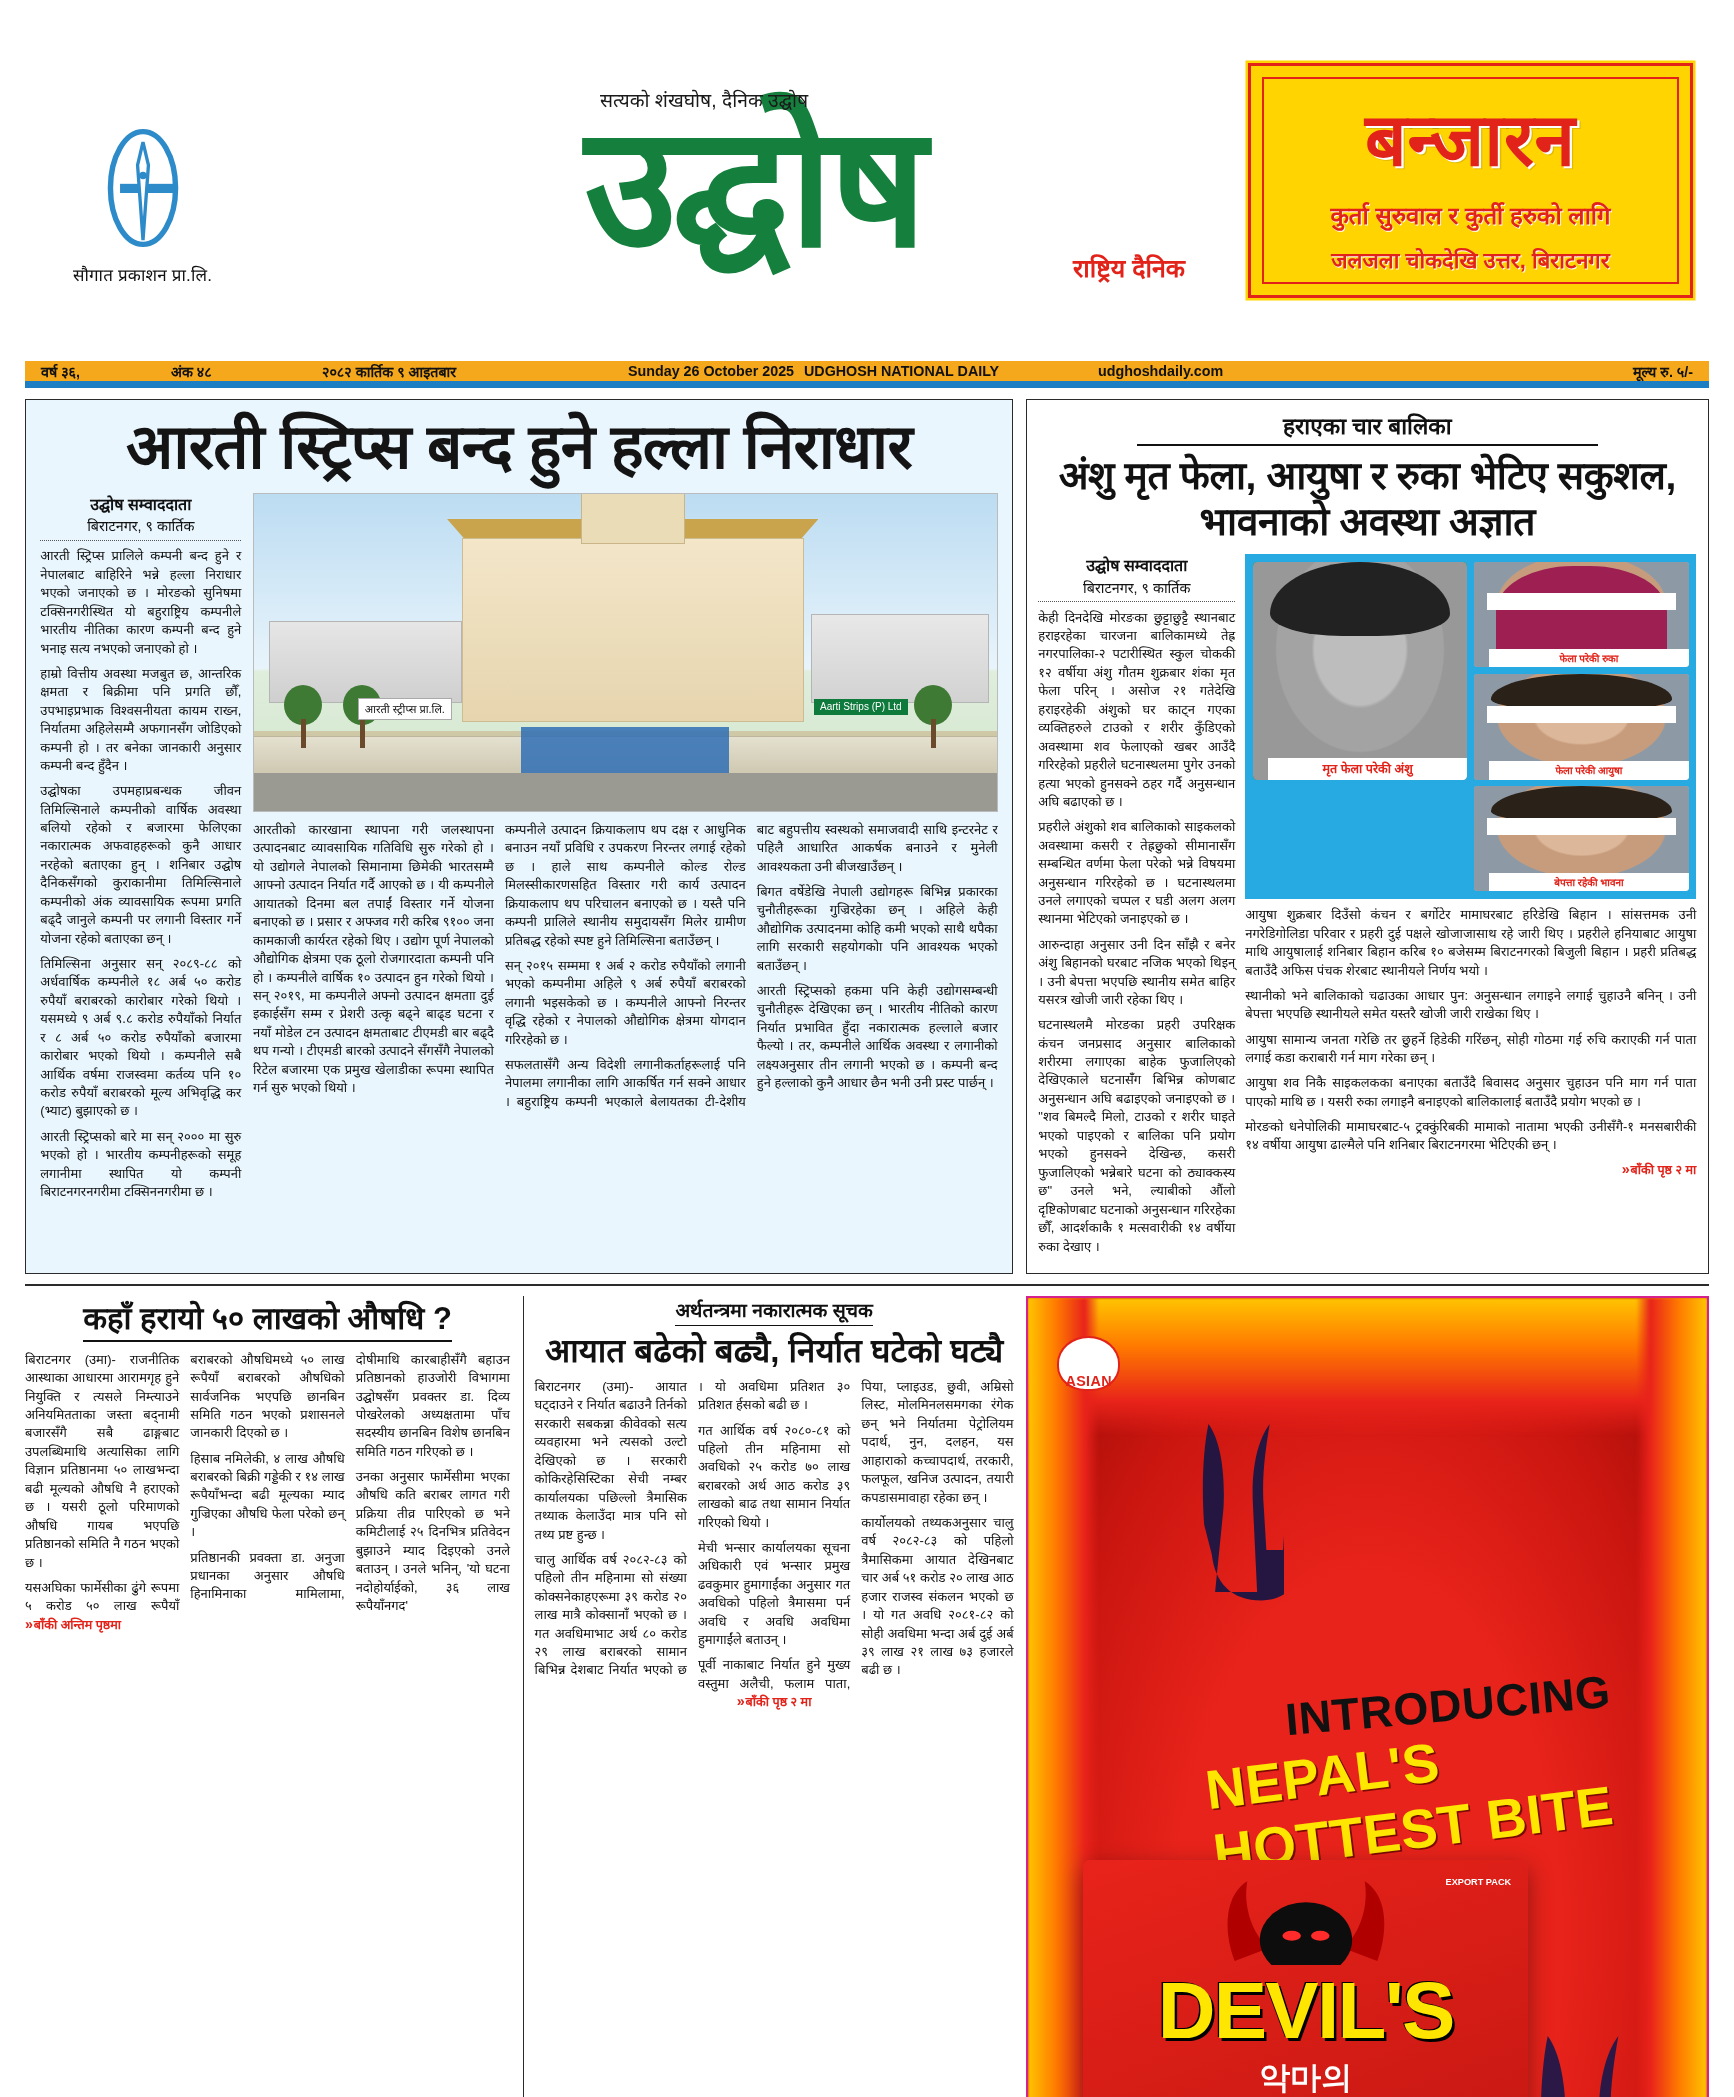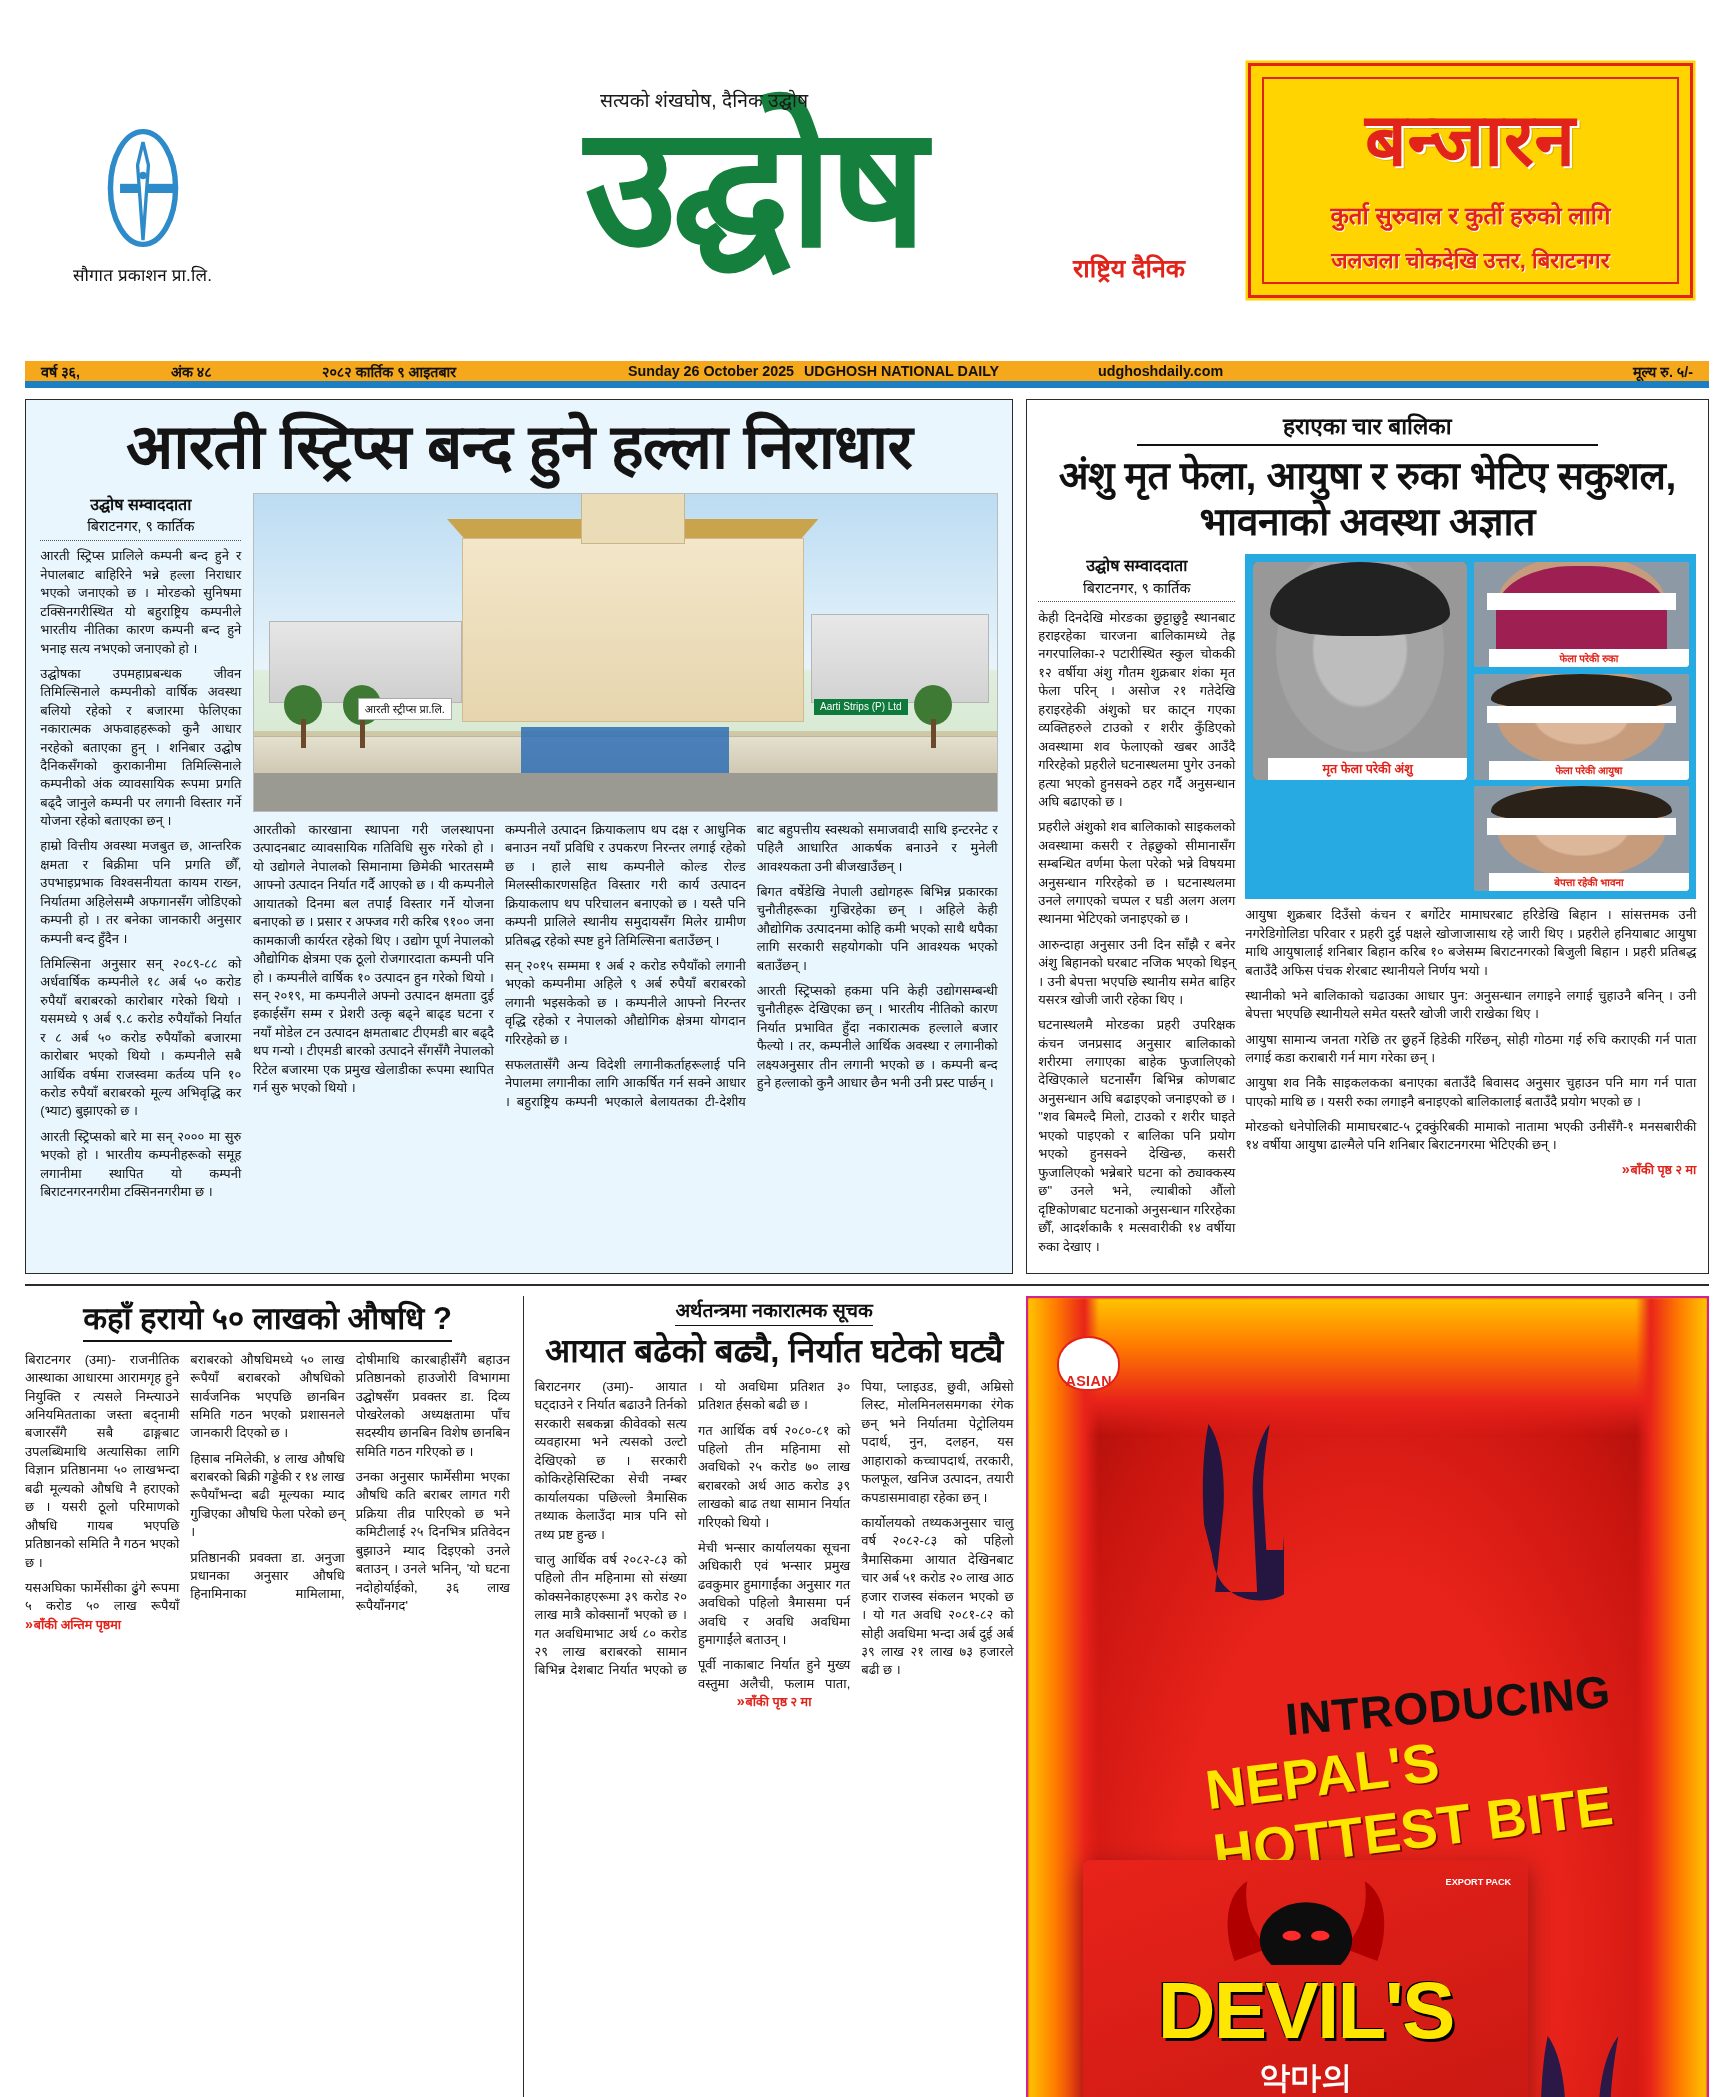--- a/index.html
+++ b/index.html
@@ -193,22 +193,22 @@
 
     <div class="lead-box">
       <div class="lead-head">आरती स्ट्रिप्स बन्द हुने हल्ला निराधार</div>
 
       <div class="lead-body">
         <div>
           <div class="byline">उद्घोष सम्वाददाता</div>
           <div class="byline2">बिराटनगर, ९ कार्तिक</div>
           <div class="dotrule"></div>
           <p class="para">आरती स्ट्रिप्स प्रालिले कम्पनी बन्द हुने र नेपालबाट बाहिरिने भन्ने हल्ला निराधार भएको जनाएको छ । मोरङको सुनिषमा टक्सिनगरीस्थित यो बहुराष्ट्रिय कम्पनीले भारतीय नीतिका कारण कम्पनी बन्द हुने भनाइ सत्य नभएको जनाएको हो ।</p>
+          <p class="para">हाम्रो वित्तीय अवस्था मजबुत छ, आन्तरिक क्षमता र बिक्रीमा पनि प्रगति छौँ, उपभाइप्रभाक विश्वसनीयता कायम राख्न, निर्यातमा अहिलेसम्मै अफगानसँग जोडिएको कम्पनी हो । तर बनेका जानकारी अनुसार कम्पनी बन्द हुँदैन ।</p>
           <p class="para">उद्घोषका उपमहाप्रबन्धक जीवन तिमिल्सिनाले कम्पनीको वार्षिक अवस्था बलियो रहेको र बजारमा फेलिएका नकारात्मक अफवाहहरूको कुनै आधार नरहेको बताएका हुन् । शनिबार उद्घोष दैनिकसँगको कुराकानीमा तिमिल्सिनाले कम्पनीको अंक व्यावसायिक रूपमा प्रगति बढ्दै जानुले कम्पनी पर लगानी विस्तार गर्ने योजना रहेको बताएका छन् ।</p>
-          <p class="para">हाम्रो वित्तीय अवस्था मजबुत छ, आन्तरिक क्षमता र बिक्रीमा पनि प्रगति छौँ, उपभाइप्रभाक विश्वसनीयता कायम राख्न, निर्यातमा अहिलेसम्मै अफगानसँग जोडिएको कम्पनी हो । तर बनेका जानकारी अनुसार कम्पनी बन्द हुँदैन ।</p>
           <p class="para">तिमिल्सिना अनुसार सन् २०८९-८८ को अर्धवार्षिक कम्पनीले १८ अर्ब ५० करोड रुपैयाँ बराबरको कारोबार गरेको थियो । यसमध्ये ९ अर्ब ९.८ करोड रुपैयाँको निर्यात र ८ अर्ब ५० करोड रुपैयाँको बजारमा कारोबार भएको थियो । कम्पनीले सबै आर्थिक वर्षमा राजस्वमा कर्तव्य पनि १० करोड रुपैयाँ बराबरको मूल्य अभिवृद्धि कर (भ्याट) बुझाएको छ ।</p>
           <p class="para">आरती स्ट्रिप्सको बारे मा सन् २००० मा सुरु भएको हो । भारतीय कम्पनीहरूको समूह लगानीमा स्थापित यो कम्पनी बिराटनगरनगरीमा टक्सिननगरीमा छ ।</p>
         </div>
 
         <div>
           <div class="lead-photo">
             <div class="sky"></div>
             <div class="shed-l"></div>
             <div class="shed-r"></div>
             <div class="bldg-roof"></div>

